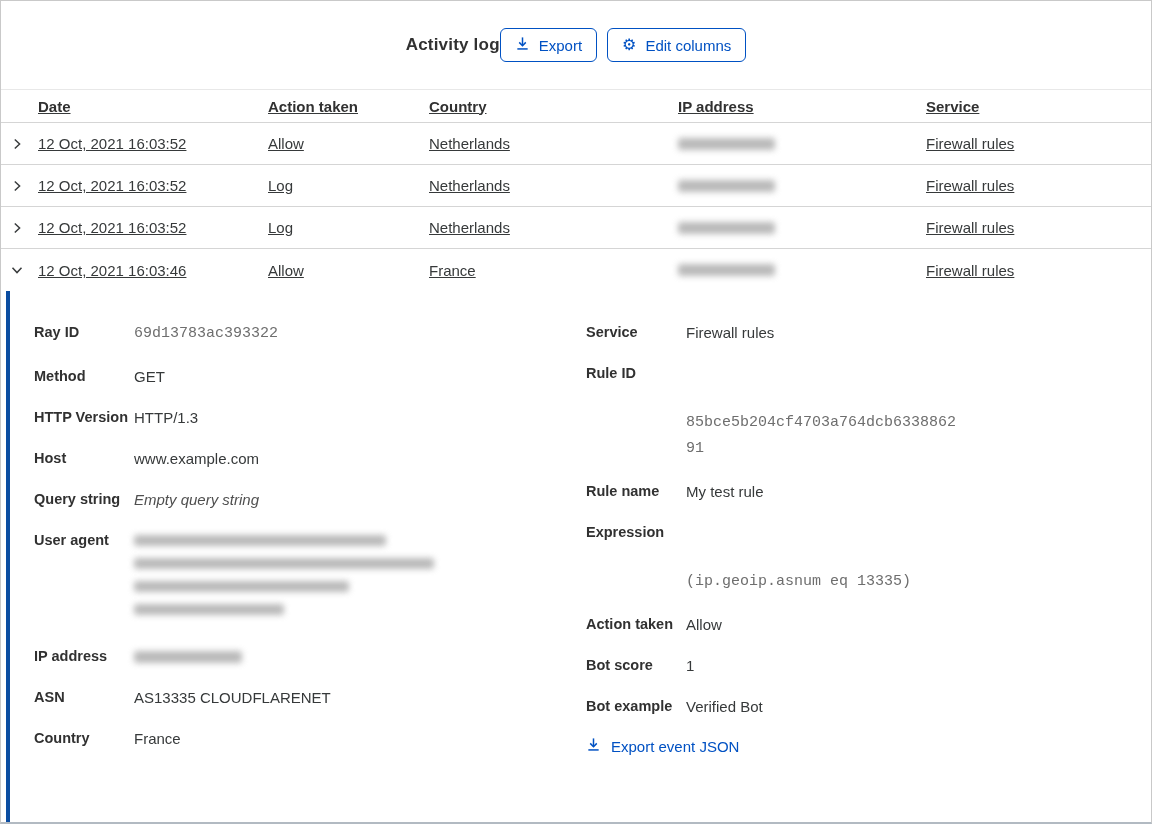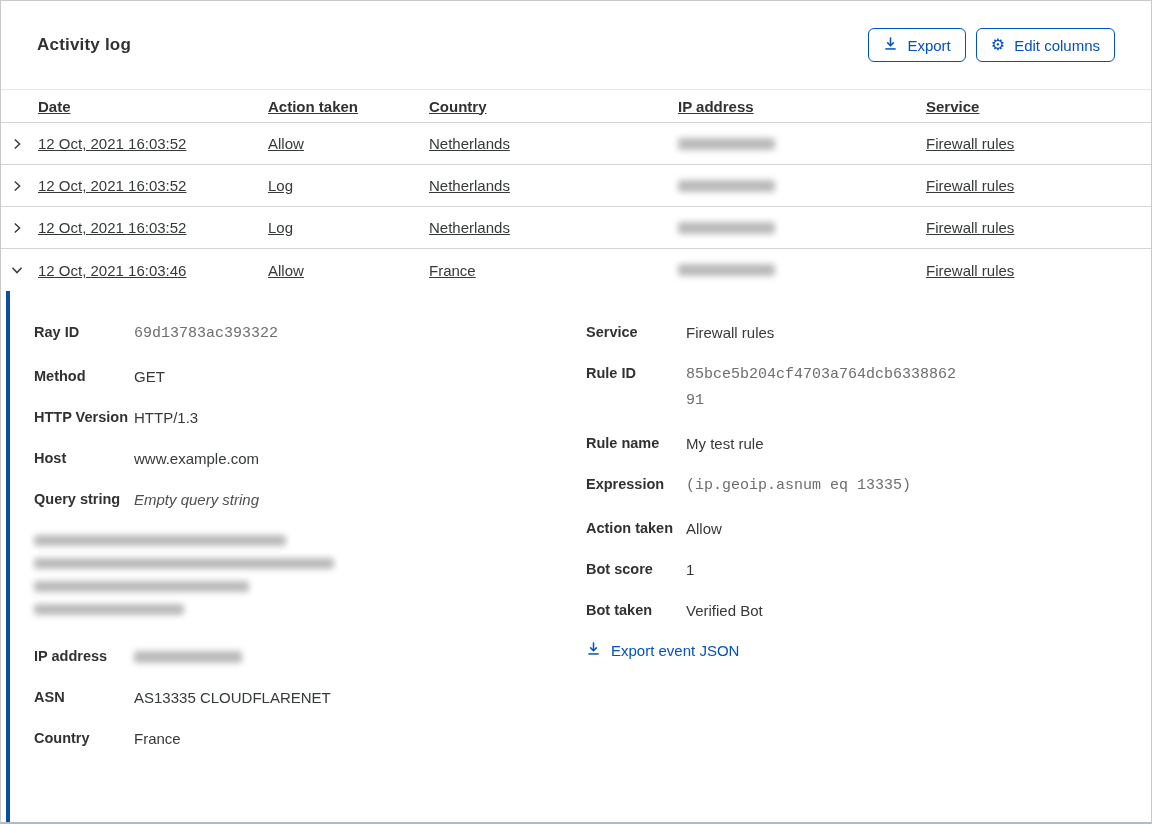--- a/index.html
+++ b/index.html
@@ -19,21 +19,21 @@
     flex-direction: column;
     overflow: hidden;
   }
 
   
   .page-header {
     height: 88px;
     flex: 0 0 auto;
     display: flex;
     align-items: center;
-    justify-content: space-between;
+    justify-content: center;
     padding: 0 36px 0 36px;
   }
   .page-title { font-size: 17px; font-weight: 700; color: #313131; letter-spacing: .2px; }
   .header-actions { display: flex; gap: 10px; }
   .btn {
     display: inline-flex;
     align-items: center;
     gap: 9px;
     background: #fff;
     border: 1px solid #0051c3;
@@ -103,21 +103,21 @@
     color: #313131;
     line-height: 23px;
   }
   .detail-value { font-size: 15px; line-height: 23px; color: #36393a; }
   .detail-value.mono {
     font-family: "Liberation Mono", monospace;
     font-size: 15px;
     line-height: 26px;
     color: #6e6e6e;
   }
-  .detail-col.right .detail-value.mono { max-width: 272px; word-break: break-all; }
+  .detail-col.right .detail-value.mono { max-width: 272px; word-break: break-all; margin-top: 48px; }
   .detail-value.italic { font-style: italic; color: #4f4f4f; }
 
   .export-link {
     display: inline-flex;
     align-items: center;
     gap: 10px;
     color: #0051c3;
     font-size: 15px;
     text-decoration: none;
     cursor: pointer;
@@ -234,20 +234,21 @@
         </div>
         <div class="detail-row">
           <div class="detail-label">Host</div>
           <div class="detail-value">www.example.com</div>
         </div>
         <div class="detail-row">
           <div class="detail-label">Query string</div>
           <div class="detail-value italic">Empty query string</div>
         </div>
         <div class="detail-row">
+          <div class="detail-label">User agent</div>
           <div>
             <div class="blur-line" style="width: 252px;"></div>
             <div class="blur-line" style="width: 300px;"></div>
             <div class="blur-line" style="width: 215px;"></div>
             <div class="blur-line" style="width: 150px;"></div>
           </div>
         </div>
         <div class="detail-row">
           <div class="detail-label">IP address</div>
           <div>
@@ -283,21 +284,21 @@
           </div>
           <div class="detail-row">
             <div class="detail-label">Action taken</div>
             <div class="detail-value">Allow</div>
           </div>
           <div class="detail-row">
             <div class="detail-label">Bot score</div>
             <div class="detail-value">1</div>
           </div>
           <div class="detail-row">
-            <div class="detail-label">Bot taken</div>
+            <div class="detail-label">Bot example</div>
             <div class="detail-value">Verified Bot</div>
           </div>
         </div>
       <a class="export-link">
         <span class="icon-svg">
           <svg width="15" height="15" viewBox="0 0 16 16" fill="none" stroke="#0051c3" stroke-width="1.6">
             <path d="M8 1.5 V10"></path>
               <path d="M4.5 6.8 L8 10.3 L11.5 6.8"></path>
               <path d="M2.5 13.8 H13.5"></path>
           </svg>

